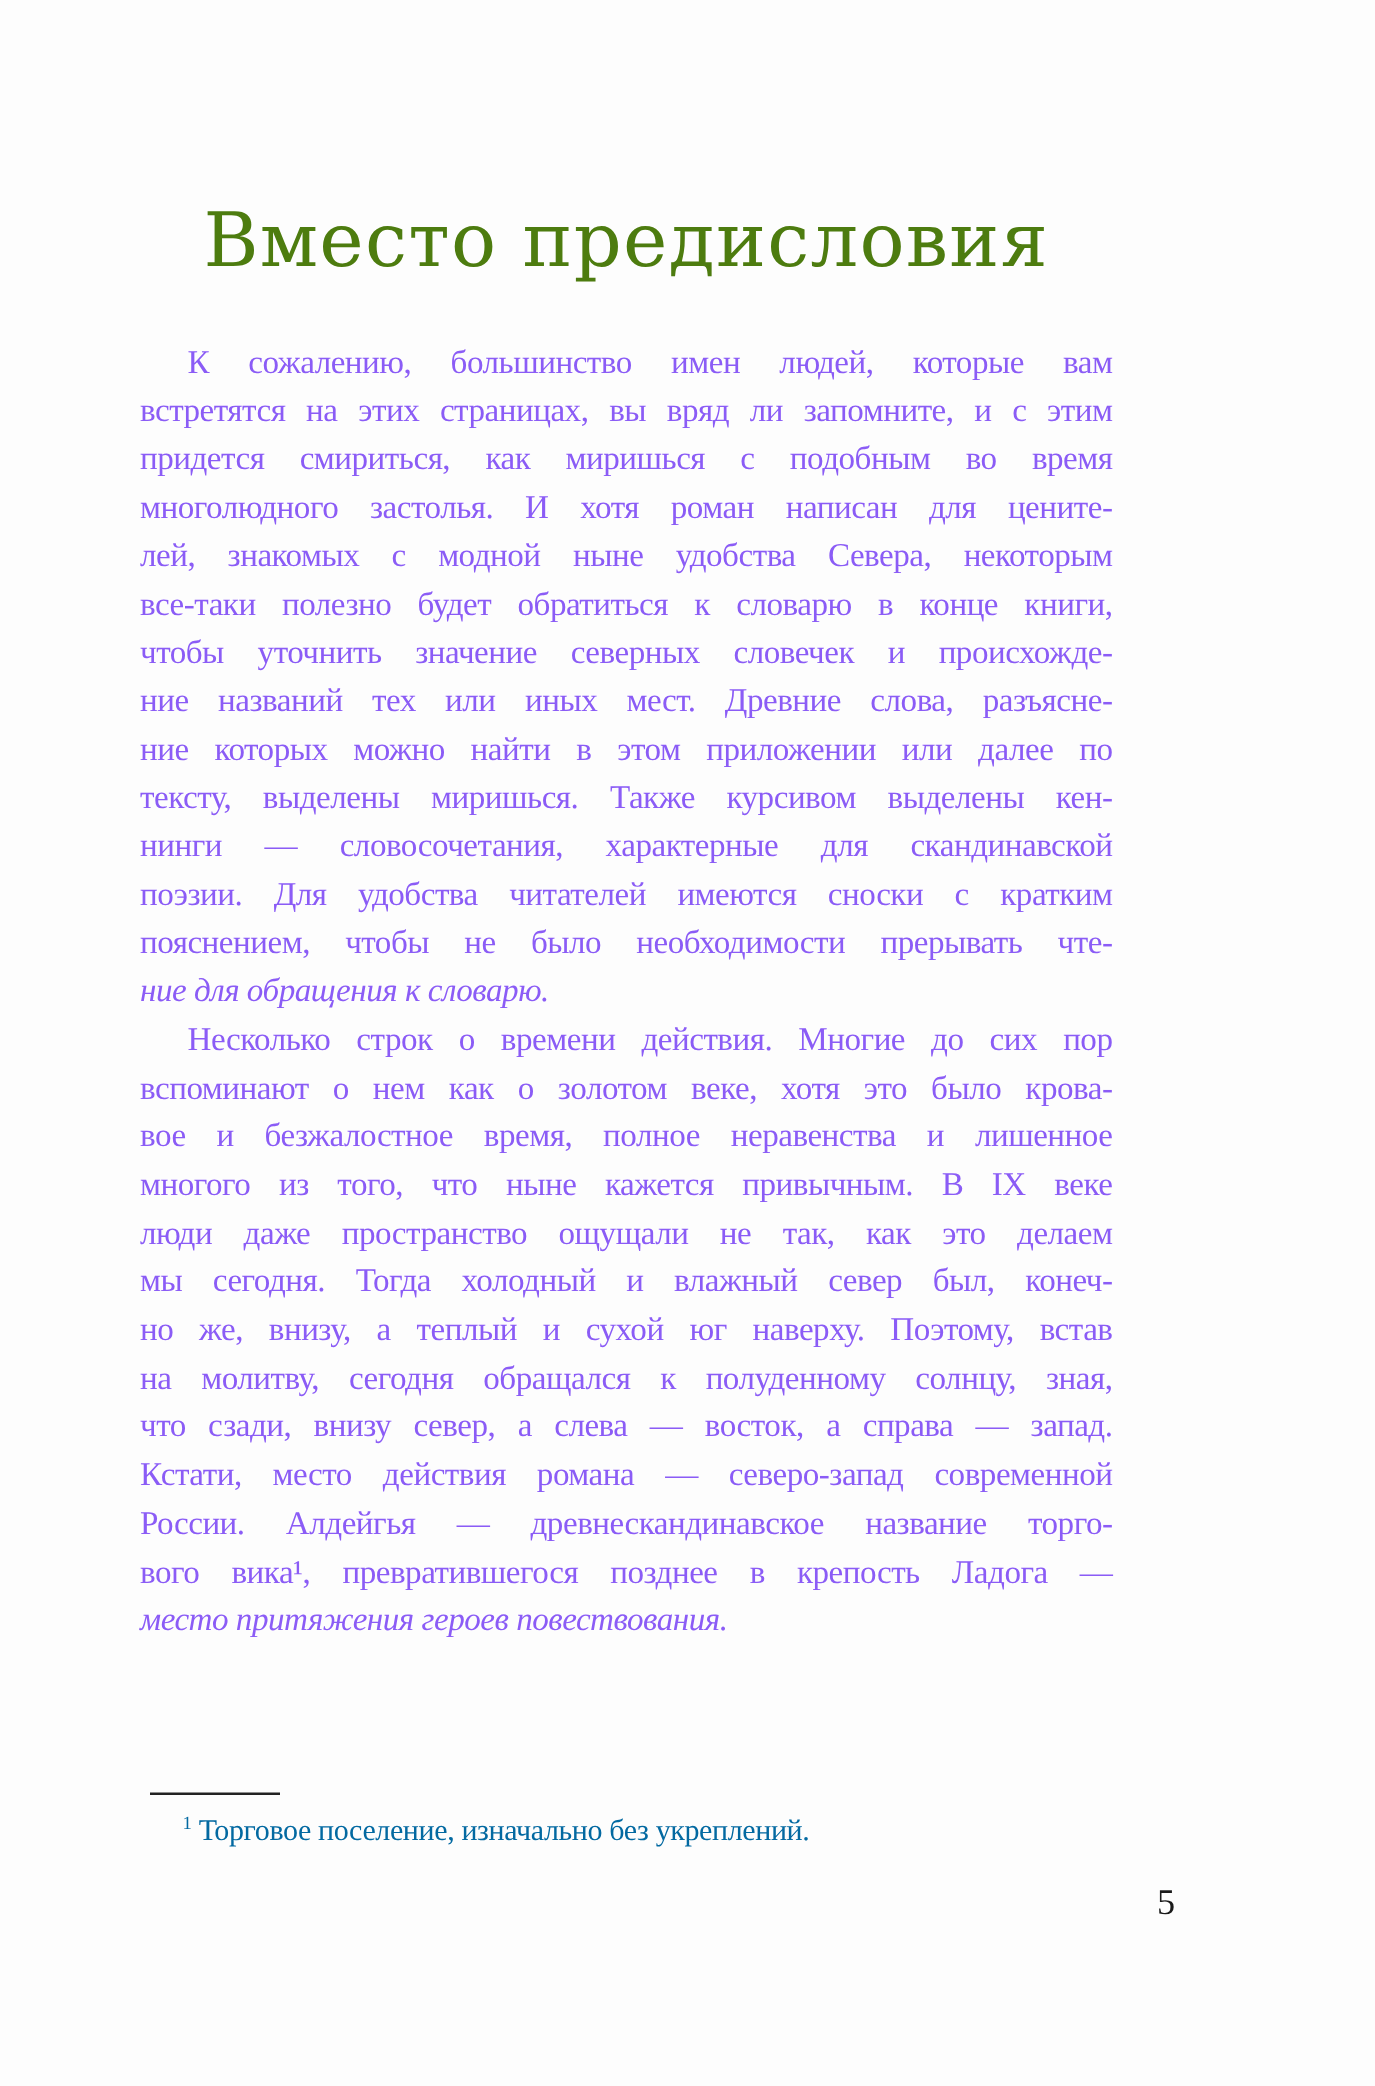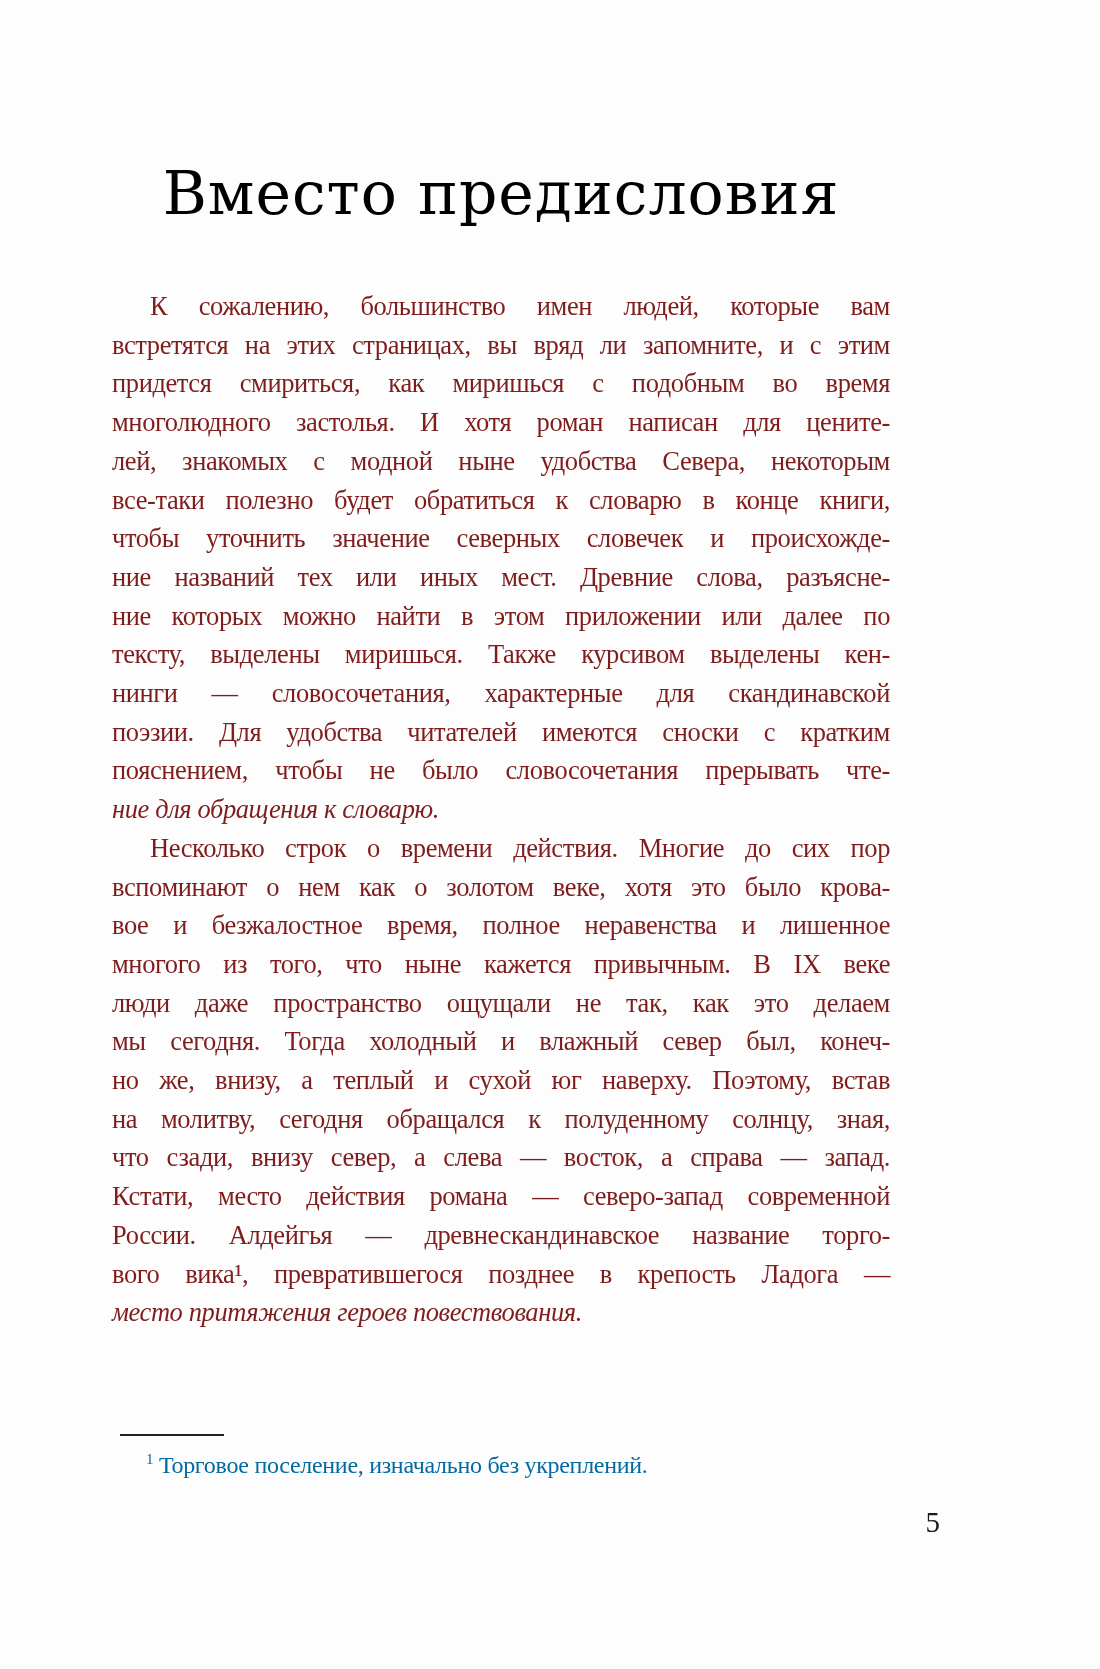--- a/index.html
+++ b/index.html
@@ -20,32 +20,32 @@
     position: absolute;
     top: 158px;
     left: 112px;
     width: 778px;
     margin: 0;
     text-align: center;
     font-family: "DejaVu Serif", "Liberation Serif", serif;
     font-weight: 400;
     font-size: 60px;
     letter-spacing: 1px;
-    color: #000000;
+    color: #4d7c0f;
     white-space: nowrap;
   }
   .body-text {
     position: absolute;
-    top: 287px;
+    top: 270px;
     left: 112px;
     width: 778px;
     font-size: 26.5px;
     line-height: 38.7px;
     letter-spacing: -0.4px;
-    color: #7f1d1d;
+    color: #8b5cf6;
   }
   .para { margin: 0; }
   .line {
     text-align: justify;
     text-align-last: justify;
     white-space: normal;
   }
   .line.last { text-align-last: left; font-style: italic; }
   .line.first { text-indent: 38px; }
   .footnote-rule {
@@ -95,21 +95,21 @@
         <div class="line">придется смириться, как миришься с подобным во время</div>
         <div class="line">многолюдного застолья. И хотя роман написан для цените-</div>
         <div class="line">лей, знакомых с модной ныне удобства Севера, некоторым</div>
         <div class="line">все-таки полезно будет обратиться к словарю в конце книги,</div>
         <div class="line">чтобы уточнить значение северных словечек и происхожде-</div>
         <div class="line">ние названий тех или иных мест. Древние слова, разъясне-</div>
         <div class="line">ние которых можно найти в этом приложении или далее по</div>
         <div class="line">тексту, выделены миришься. Также курсивом выделены кен-</div>
         <div class="line">нинги — словосочетания, характерные для скандинавской</div>
         <div class="line">поэзии. Для удобства читателей имеются сноски с кратким</div>
-        <div class="line">пояснением, чтобы не было словосочетания прерывать чте-</div>
+        <div class="line">пояснением, чтобы не было необходимости прерывать чте-</div>
         <div class="line last">ние для обращения к словарю.</div>
       </div>
       <div class="para">
         <div class="line first">Несколько строк о времени действия. Многие до сих пор</div>
         <div class="line">вспоминают о нем как о золотом веке, хотя это было крова-</div>
         <div class="line">вое и безжалостное время, полное неравенства и лишенное</div>
         <div class="line">многого из того, что ныне кажется привычным. В IX веке</div>
         <div class="line">люди даже пространство ощущали не так, как это делаем</div>
         <div class="line">мы сегодня. Тогда холодный и влажный север был, конеч-</div>
         <div class="line">но же, внизу, а теплый и сухой юг наверху. Поэтому, встав</div>

